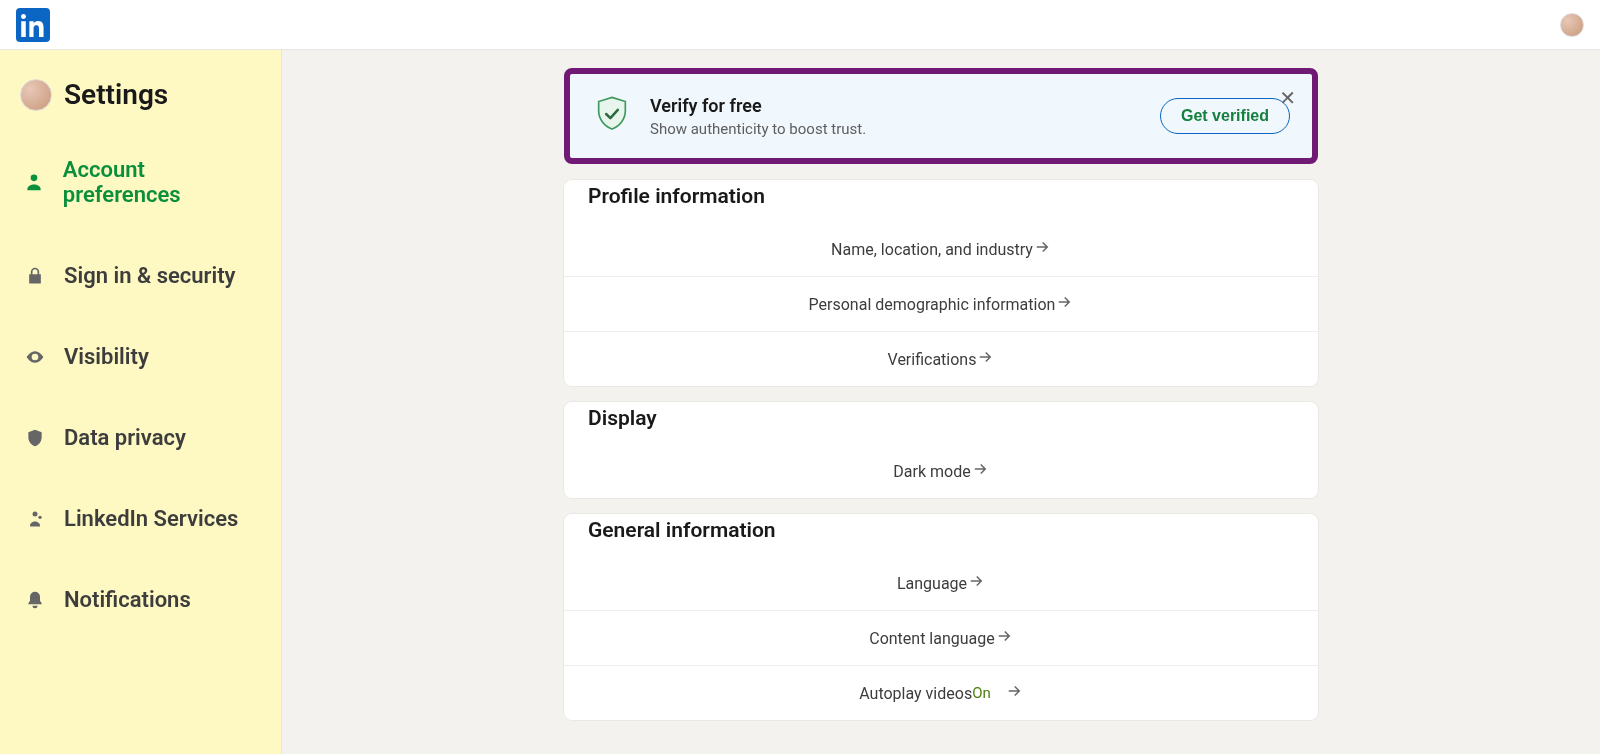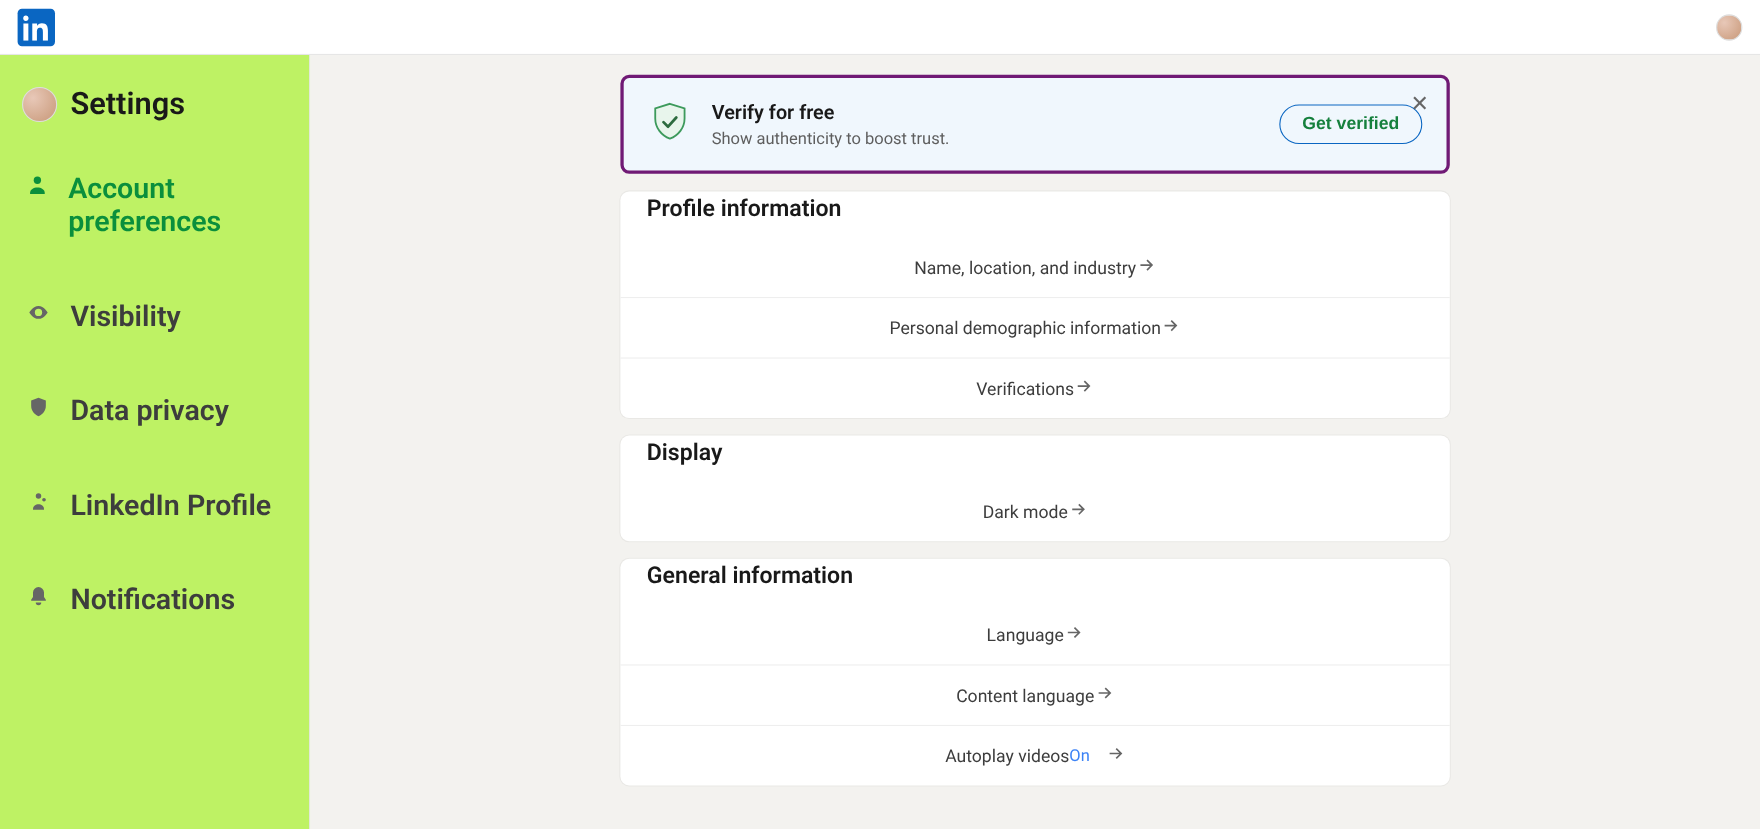--- a/index.html
+++ b/index.html
@@ -36,21 +36,21 @@
     border-radius: 50%;
     background: radial-gradient(circle at 30% 30%, #e8c8b8, #c89878);
     border: 1px solid #ddd;
   }
   .layout {
     display: flex;
     height: calc(100% - 50px);
   }
   .sidebar {
     width: 282px;
-    background: #bef264;
+    background: #fef9c3;
     border-right: 1px solid #e6e6e6;
     padding: 28px 20px 20px 20px;
   }
   .sidebar-header {
     display: flex;
     align-items: center;
     gap: 12px;
     margin-bottom: 36px;
   }
   .avatar-side {
@@ -59,26 +59,26 @@
     border-radius: 50%;
     background: radial-gradient(circle at 30% 30%, #e8c8b8, #c89878);
     border: 1px solid #ddd;
   }
   .settings-title {
     font-size: 28px;
     font-weight: 600;
   }
   .nav-item {
     display: flex;
-    align-items: flex-start;
+    align-items: center;
     gap: 18px;
     padding: 10px 4px;
     margin-bottom: 36px;
     cursor: pointer;
-    font-size: 26px;
+    font-size: 22px;
     font-weight: 600;
     color: #3d3d3d;
   }
   .nav-item.active { color: #0a8f3c; }
   .nav-item .nav-icon {
     width: 22px;
     height: 22px;
     display: flex;
     align-items: center;
     justify-content: center;
@@ -91,21 +91,21 @@
     background: #f3f2ef;
     padding: 18px 0;
     overflow-y: auto;
   }
   .content {
     max-width: 754px;
     margin: 0 auto;
   }
   .banner {
     background: #f0f7fd;
-    border: 3px solid #701a75;
+    border: 6px solid #701a75;
     border-radius: 8px;
     padding: 20px 22px;
     display: flex;
     align-items: center;
     gap: 18px;
     margin-bottom: 16px;
     position: relative;
   }
   .banner-icon svg { width: 40px; height: 40px; }
   .banner-text { flex: 1; }
@@ -155,21 +155,21 @@
     color: #3d3d3d;
   }
   .row:first-of-type { border-top: none; }
   .card .card-title + .row { border-top: none; margin-top: 6px; }
   .row-right {
     display: flex;
     align-items: center;
     gap: 14px;
     color: #666;
   }
-  .row-value { font-size: 15px; color: #3b82f6; }
+  .row-value { font-size: 15px; color: #4d7c0f; }
   .arrow svg { width: 18px; height: 18px; stroke: #666; fill: none; stroke-width: 2; }
 </style>
 </head>
 <body>
 
 <div class="topbar">
   <div class="logo">
     <svg viewBox="0 0 24 24">
         <path d="M4.98 3.5C4.98 4.88 3.87 6 2.5 6S0 4.88 0 3.5 1.12 1 2.5 1s2.48 1.12 2.48 2.5zM.22 8.25h4.56V24H.22V8.25zM8.34 8.25h4.37v2.15h.06c.61-1.15 2.1-2.37 4.32-2.37 4.62 0 5.47 3.04 5.47 6.99V24h-4.56v-7.6c0-1.81-.03-4.14-2.52-4.14-2.53 0-2.92 1.98-2.92 4.01V24H8.34V8.25z"></path>
       </svg>
@@ -187,20 +187,28 @@
     <div class="nav-item active">
       <span class="nav-icon">
         <svg viewBox="0 0 24 24">
             <circle cx="12" cy="7" r="4"></circle>
             <path d="M4 21c0-4 4-6 8-6s8 2 8 6v1H4v-1z"></path>
           </svg>
       </span>
       <span>Account preferences</span>
     </div>
 
+    <div class="nav-item">
+      <span class="nav-icon">
+        <svg viewBox="0 0 24 24">
+            <path d="M17 10V7a5 5 0 0 0-10 0v3H5v11h14V10h-2zm-8-3a3 3 0 0 1 6 0v3H9V7z"></path>
+          </svg>
+      </span>
+      <span>Sign in &amp; security</span>
+    </div>
 
     <div class="nav-item">
       <span class="nav-icon">
         <svg viewBox="0 0 24 24">
             <path d="M12 5C6 5 2 12 2 12s4 7 10 7 10-7 10-7-4-7-10-7zm0 11a4 4 0 1 1 0-8 4 4 0 0 1 0 8z"></path>
           </svg>
       </span>
       <span>Visibility</span>
     </div>
 
@@ -215,21 +223,21 @@
 
 
     <div class="nav-item">
       <span class="nav-icon">
         <svg viewBox="0 0 24 24">
             <circle cx="12" cy="6" r="3"></circle>
             <path d="M6 20c0-3 3-5 6-5s6 2 6 5v1H6v-1z"></path>
             <circle cx="18" cy="10" r="2"></circle>
           </svg>
       </span>
-      <span>LinkedIn Profile</span>
+      <span>LinkedIn Services</span>
     </div>
 
     <div class="nav-item">
       <span class="nav-icon">
         <svg viewBox="0 0 24 24">
             <path d="M12 2a6 6 0 0 0-6 6v5l-2 3v1h16v-1l-2-3V8a6 6 0 0 0-6-6zm0 20a3 3 0 0 0 3-3H9a3 3 0 0 0 3 3z"></path>
           </svg>
       </span>
       <span>Notifications</span>
     </div>

